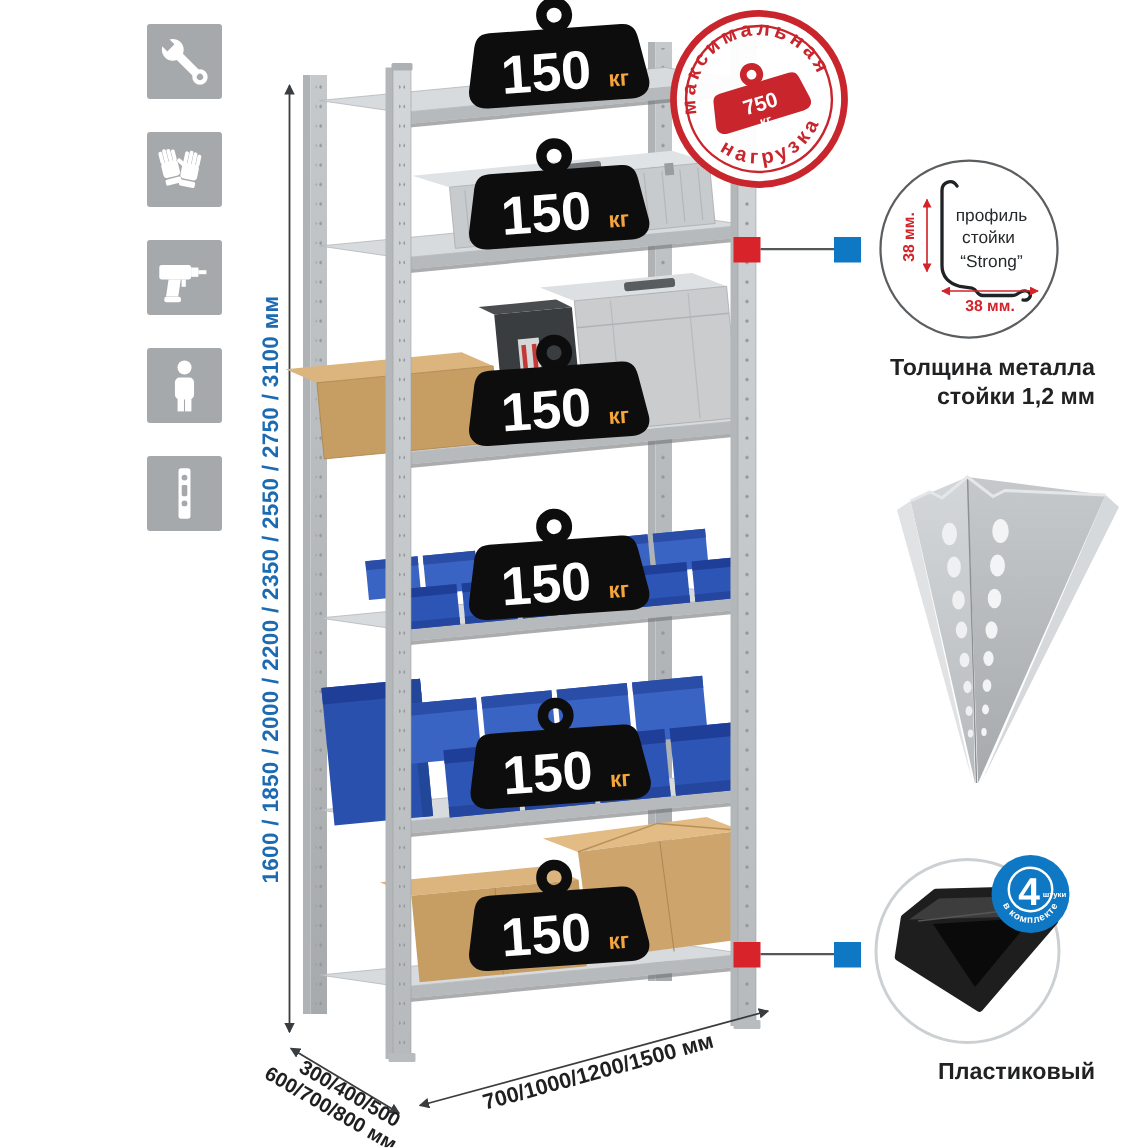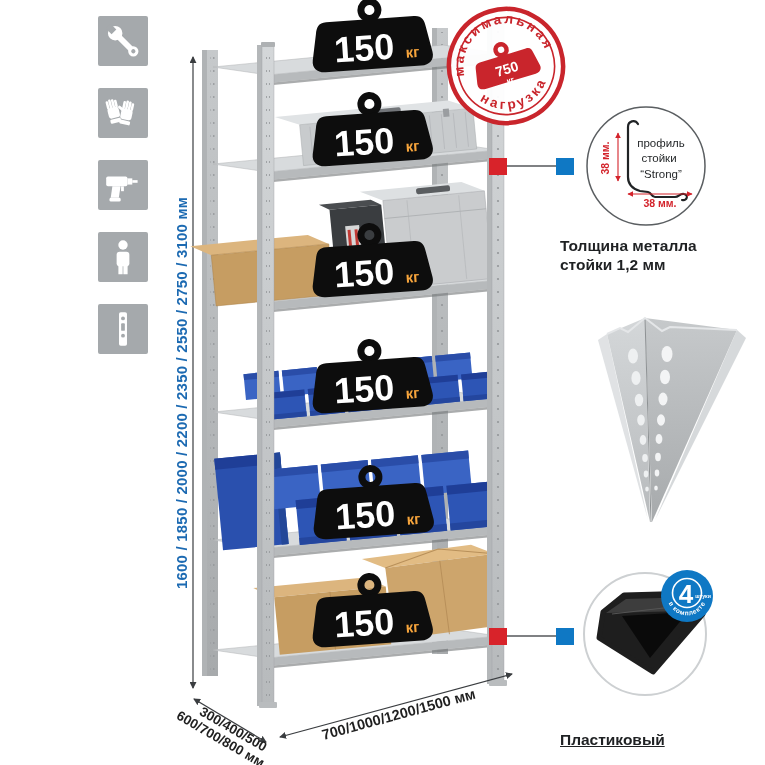--- a/index.html
+++ b/index.html
@@ -4,24 +4,24 @@
 <style>
   html,body{margin:0;padding:0;background:#fff;}
   .stage{position:relative;width:765px;height:765px;background:#ffffff;overflow:hidden;
          font-family:"Liberation Sans",sans-serif;}
   .icon-col{position:absolute;left:98px;top:16px;width:50px;}
   .icon-sq{width:50px;height:50px;background:#a5a9ac;margin-bottom:22px;border-radius:2px;
            display:flex;align-items:center;justify-content:center;}
   .icon-sq svg{width:46px;height:46px;}
   .height-label{position:absolute;left:181px;top:393px;transform:translate(-50%,-50%) rotate(-90deg);
       white-space:nowrap;color:#1c6ab2;font-size:15px;font-weight:700;letter-spacing:.2px;}
-  .caption{position:absolute;width:170px;text-align:left;color:#1f2123;font-size:15.5px;
+  .caption{position:absolute;width:170px;text-align:right;color:#1f2123;font-size:15.5px;
       font-weight:700;line-height:1.25;}
   .cap-profile{left:560px;top:236px;}
-  .cap-foot{left:560px;top:730px;text-decoration:underline;}
+  .cap-foot{left:560px;top:705px;}
   svg text{font-family:"Liberation Sans",sans-serif;}
   .diagram{position:absolute;left:0;top:0;}
 </style>
 </head>
 <body>
 
 <div class="stage">
 
   <div class="icon-col">
     <div class="icon-sq">

